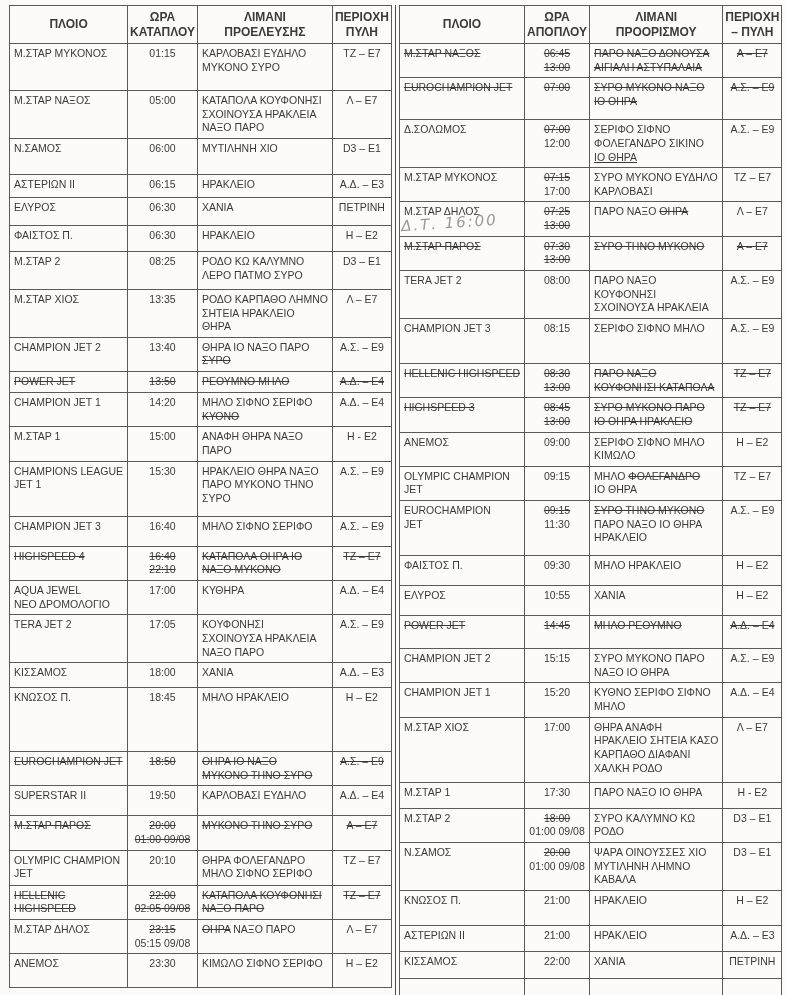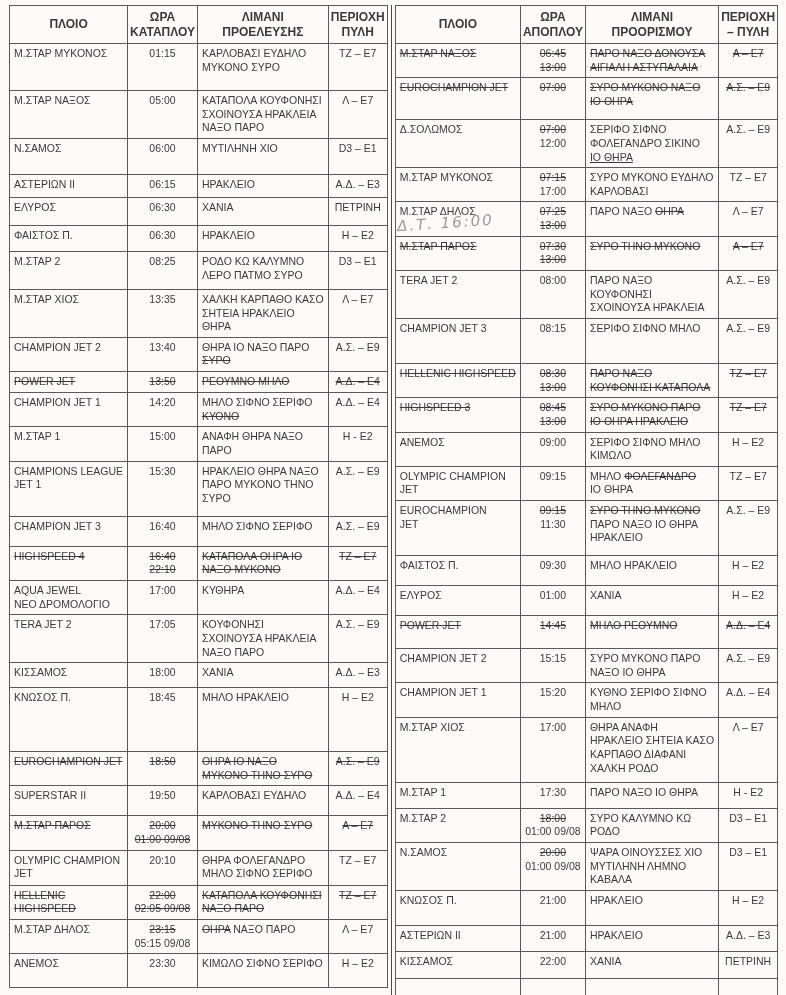--- a/index.html
+++ b/index.html
@@ -162,21 +162,21 @@
             </td>
           </tr>
           <tr style="height: 47px;">
             <td class="c-ship">
               <div class="line"><span>Μ.ΣΤΑΡ ΧΙΟΣ</span></div>
             </td>
             <td class="c-time">
               <div class="line"><span>13:35</span></div>
             </td>
             <td class="c-port">
-              <div class="line"><span>ΧΑΛΚΗ ΚΑΡΠΑΘΟ ΚΑΣΟ</span></div>
+              <div class="line"><span>ΡΟΔΟ ΚΑΡΠΑΘΟ ΛΗΜΝΟ</span></div>
               <div class="line"><span>ΣΗΤΕΙΑ ΗΡΑΚΛΕΙΟ</span></div>
               <div class="line"><span>ΘΗΡΑ</span></div>
             </td>
             <td class="c-gate">
               <div class="line"><span>Λ – Ε7</span></div>
             </td>
           </tr>
           <tr style="height: 25px;">
             <td class="c-ship">
               <div class="line"><span>CHAMPION JET 2</span></div>
@@ -696,21 +696,21 @@
             </td>
             <td class="c-gate">
               <div class="line"><span>Η – Ε2</span></div>
             </td>
           </tr>
           <tr style="height: 30px;">
             <td class="c-ship">
               <div class="line"><span>ΕΛΥΡΟΣ</span></div>
             </td>
             <td class="c-time">
-              <div class="line"><span>01:00</span></div>
+              <div class="line"><span>10:55</span></div>
             </td>
             <td class="c-port">
               <div class="line"><span>ΧΑΝΙΑ</span></div>
             </td>
             <td class="c-gate">
               <div class="line"><span>Η – Ε2</span></div>
             </td>
           </tr>
           <tr class="struck-row" style="height: 33px;">
             <td class="c-ship">

